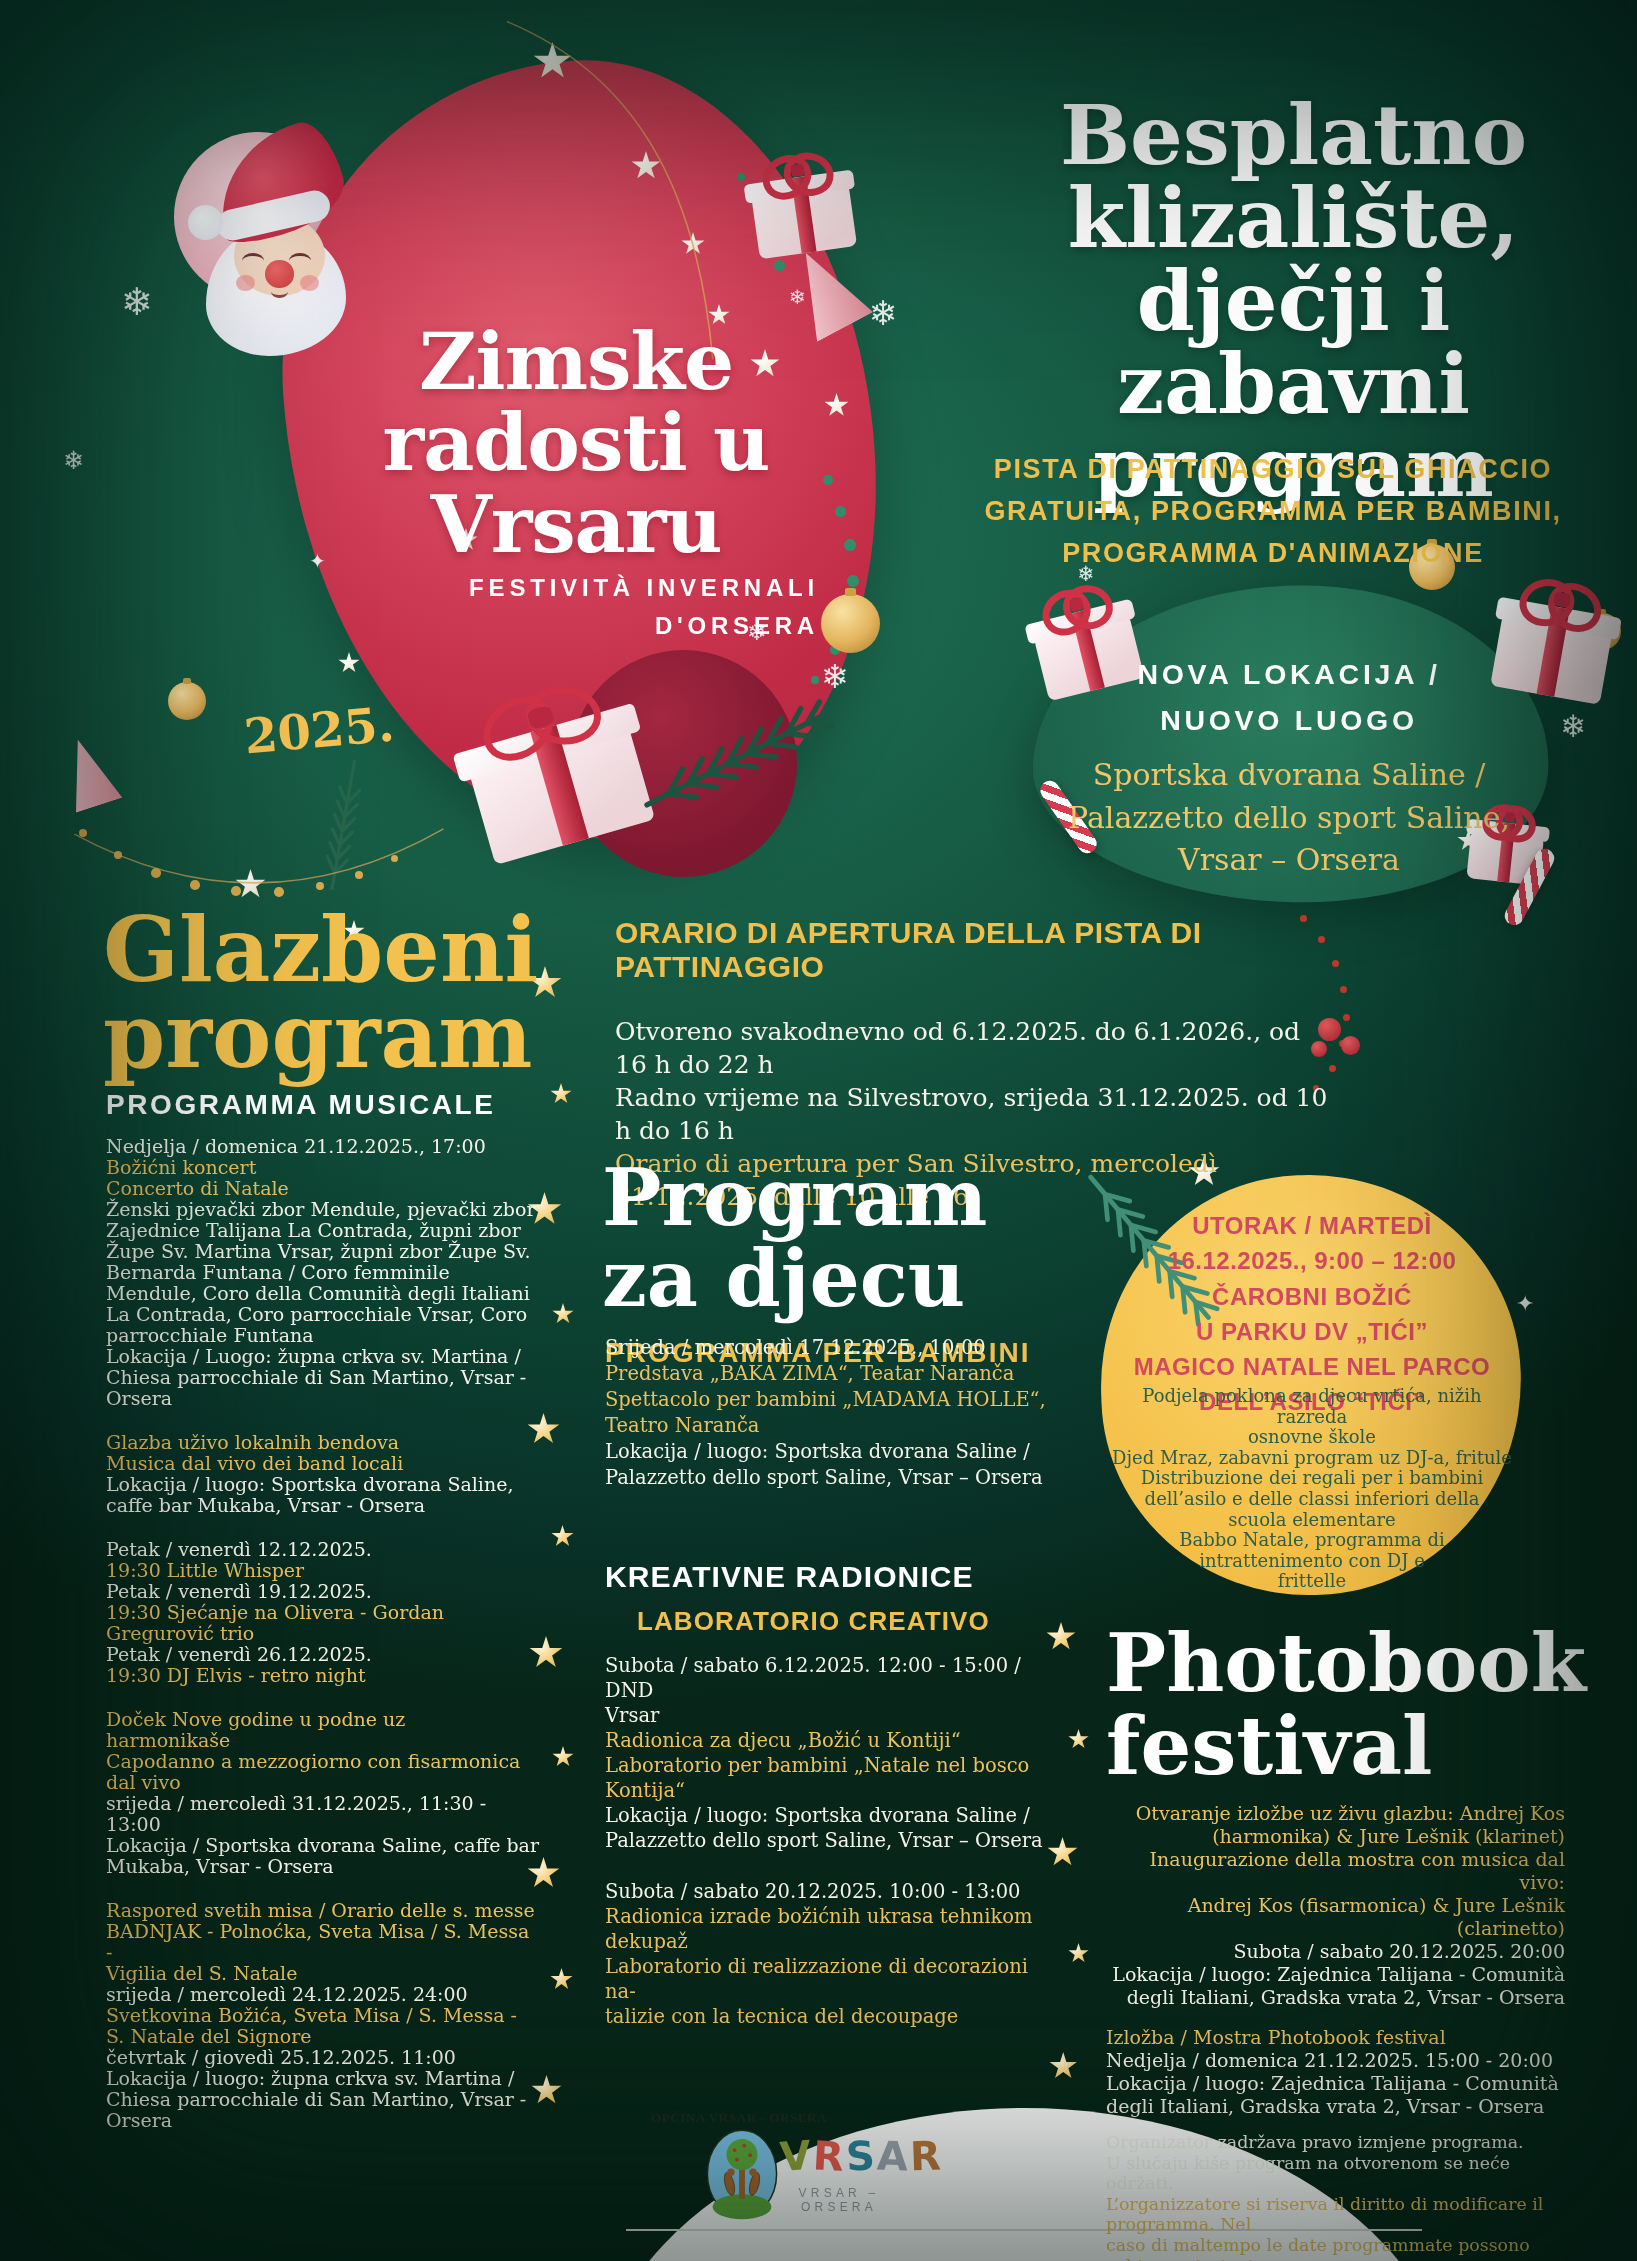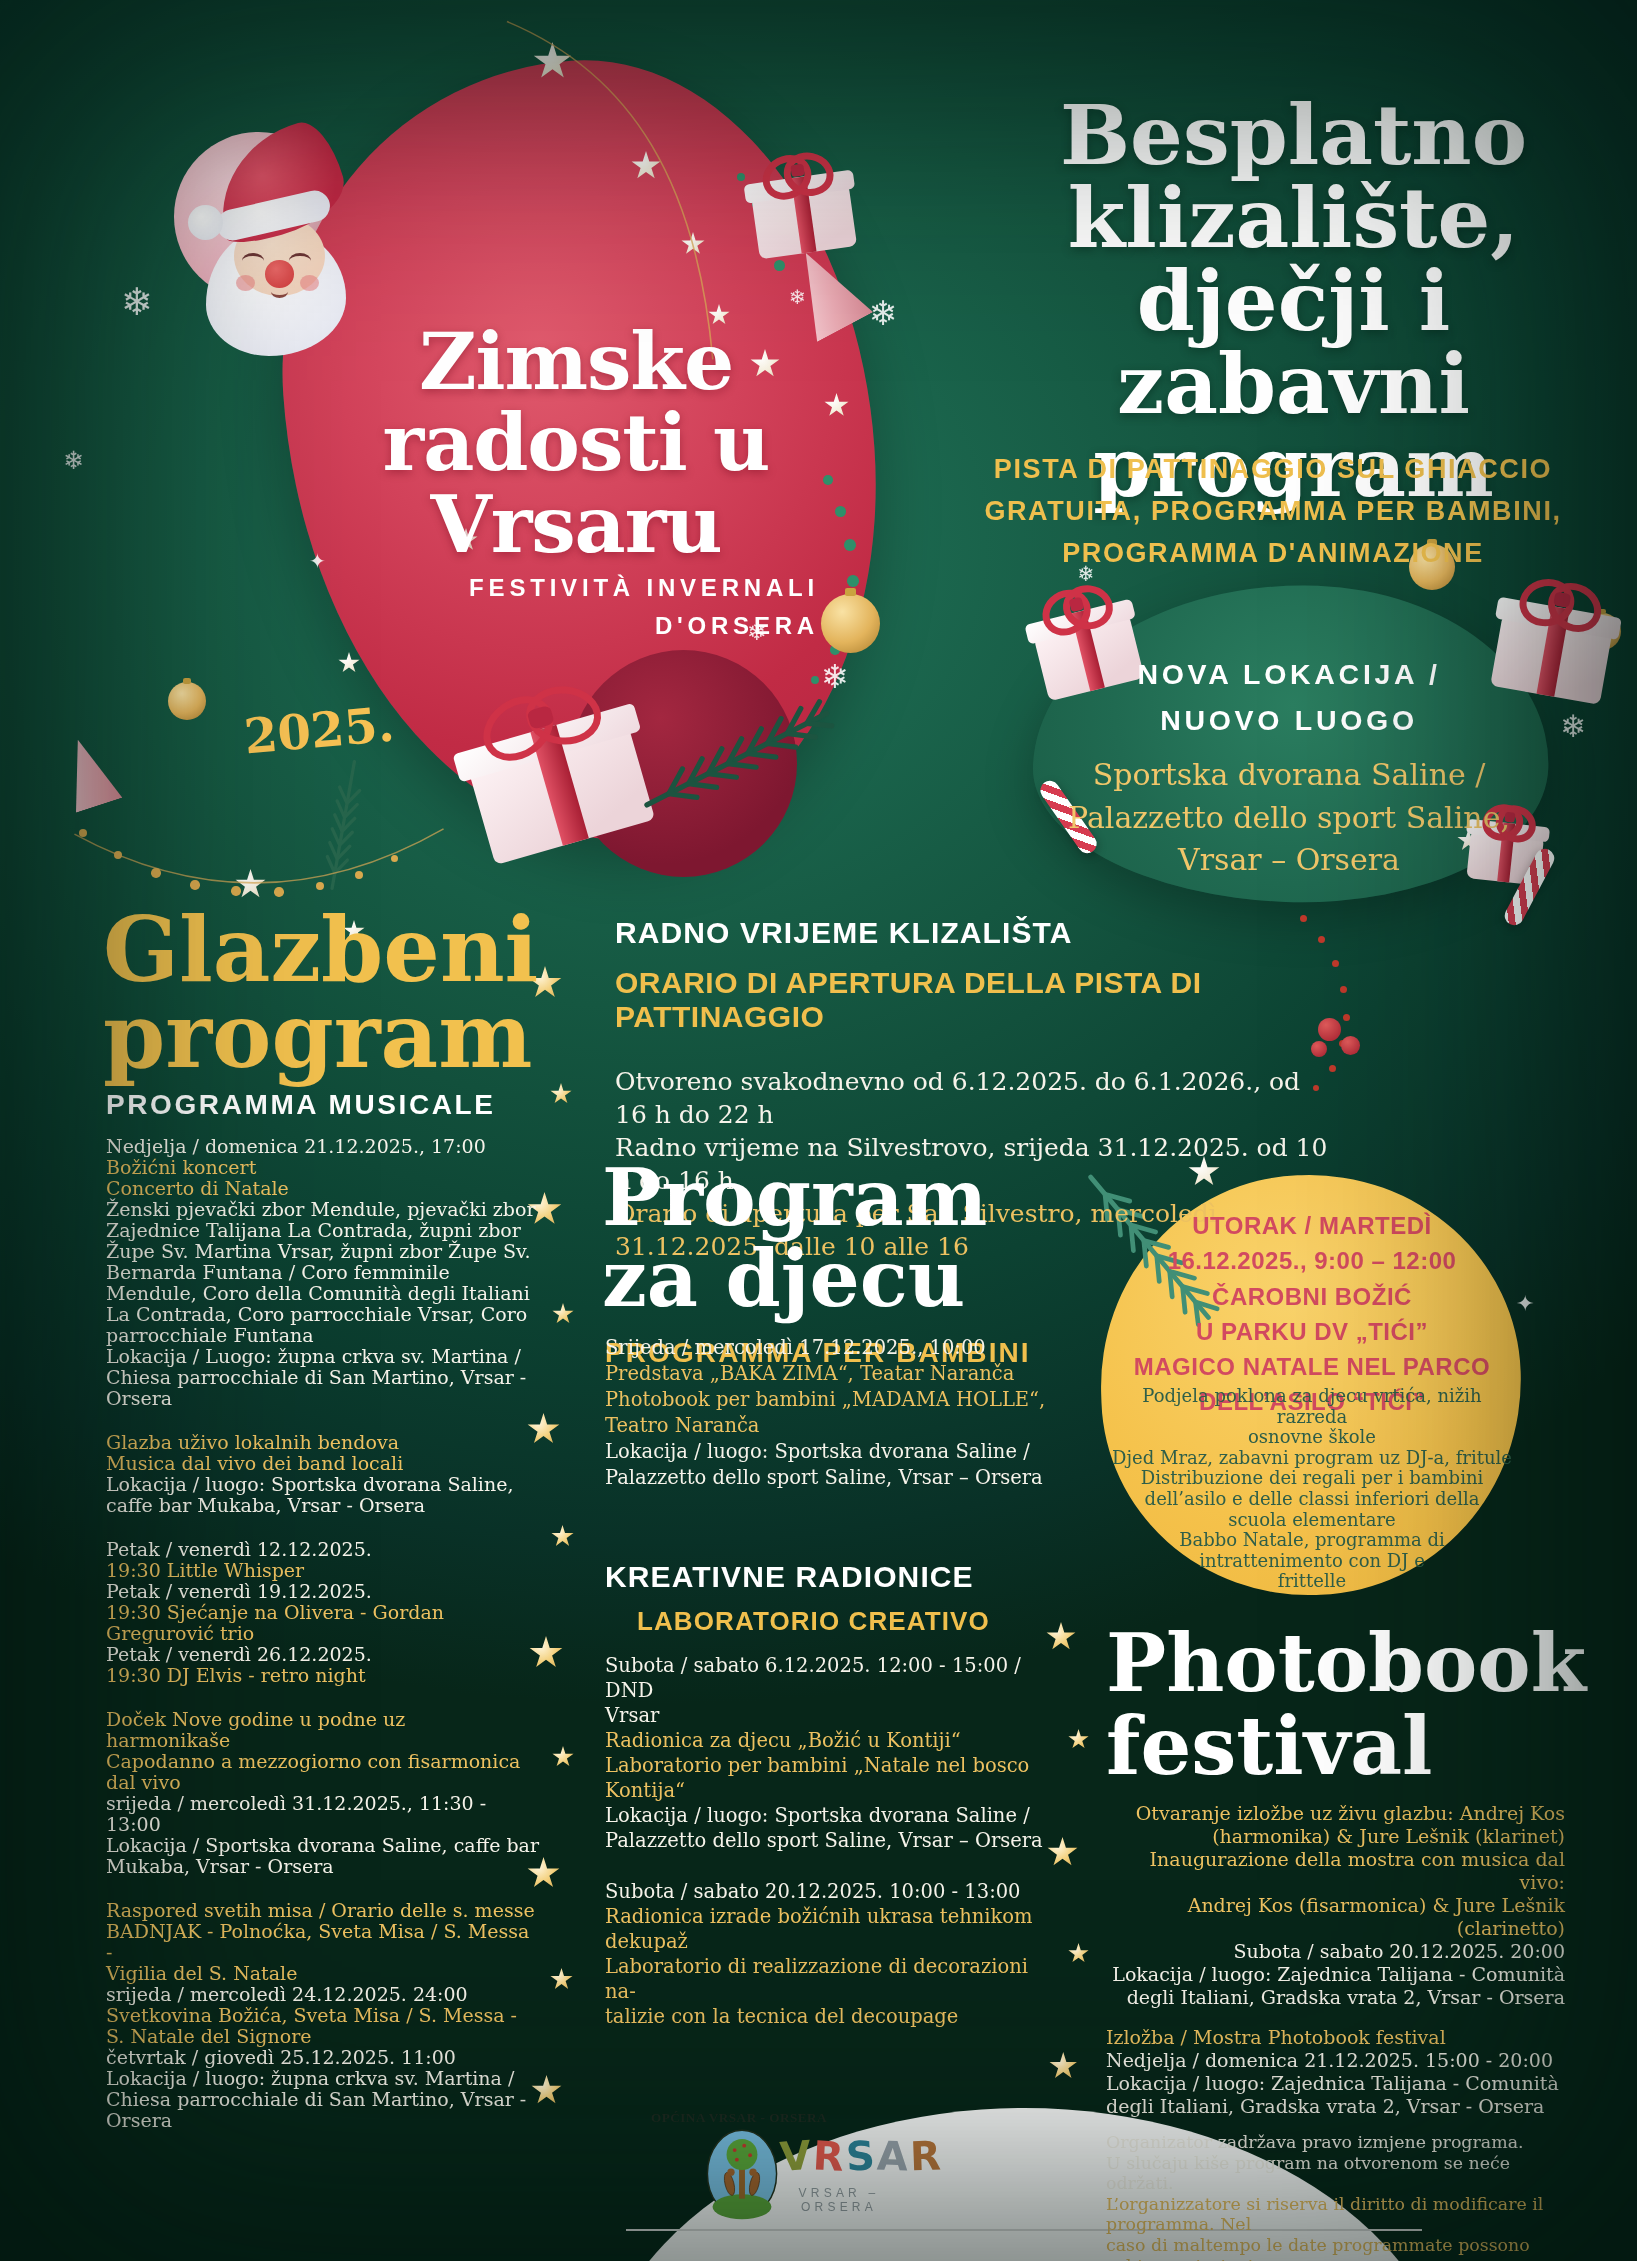--- a/index.html
+++ b/index.html
@@ -180,21 +180,20 @@
 GRATUITA, PROGRAMMA PER BAMBINI,
 PROGRAMMA D'ANIMAZIONE</div>
 
   <div class="abs loc-text pre">Sportska dvorana Saline /
 Palazzetto dello sport Saline,
 Vrsar – Orsera</div>
   <div class="abs caps loc-title pre">NOVA LOKACIJA /
 NUOVO LUOGO</div>
 
   <div class="abs hours">
-    <div class="caps h-hr">RADNO VRIJEME KLIZALIŠTA</div>
     <div class="caps h-it">ORARIO DI APERTURA DELLA PISTA DI PATTINAGGIO</div>
     <span class="row w">Otvoreno svakodnevno od 6.12.2025. do 6.1.2026., od 16 h do 22 h</span>
     <span class="row w">Radno vrijeme na Silvestrovo, srijeda 31.12.2025. od 10 h do 16 h</span>
     <span class="row y">Orario di apertura per San Silvestro, mercoledì 31.12.2025. dalle 10 alle 16</span>
   </div>
 
   <div class="abs music-title pre">Glazbeni
 program</div>
   <div class="abs caps music-sub">PROGRAMMA MUSICALE</div>
   <div class="abs music-body">
@@ -250,21 +249,21 @@
 Orsera</span>
     </p>
   </div>
 
   <div class="abs script kids-title pre">Program
 za djecu</div>
   <div class="abs caps kids-sub">PROGRAMMA PER BAMBINI</div>
   <div class="abs kids-b1">
     <span style="display:block" class="w pre">Srijeda / mercoledì  17.12.2025., 10:00</span>
     <span style="display:block" class="y pre">Predstava „BAKA ZIMA“, Teatar Naranča
-Photobook per bambini „MADAMA HOLLE“,
+Spettacolo per bambini „MADAMA HOLLE“,
 Teatro Naranča</span>
     <span style="display:block" class="w pre">Lokacija / luogo: Sportska dvorana Saline /
 Palazzetto dello sport Saline, Vrsar – Orsera</span>
   </div>
   <div class="abs caps crafts-hr">KREATIVNE RADIONICE</div>
   <div class="abs caps crafts-it">LABORATORIO CREATIVO</div>
   <div class="abs kids-b2">
     <span style="display:block" class="w pre">Subota / sabato  6.12.2025. 12:00 - 15:00 / DND
 Vrsar</span>
     <span style="display:block" class="y pre">Radionica za djecu „Božić u Kontiji“

